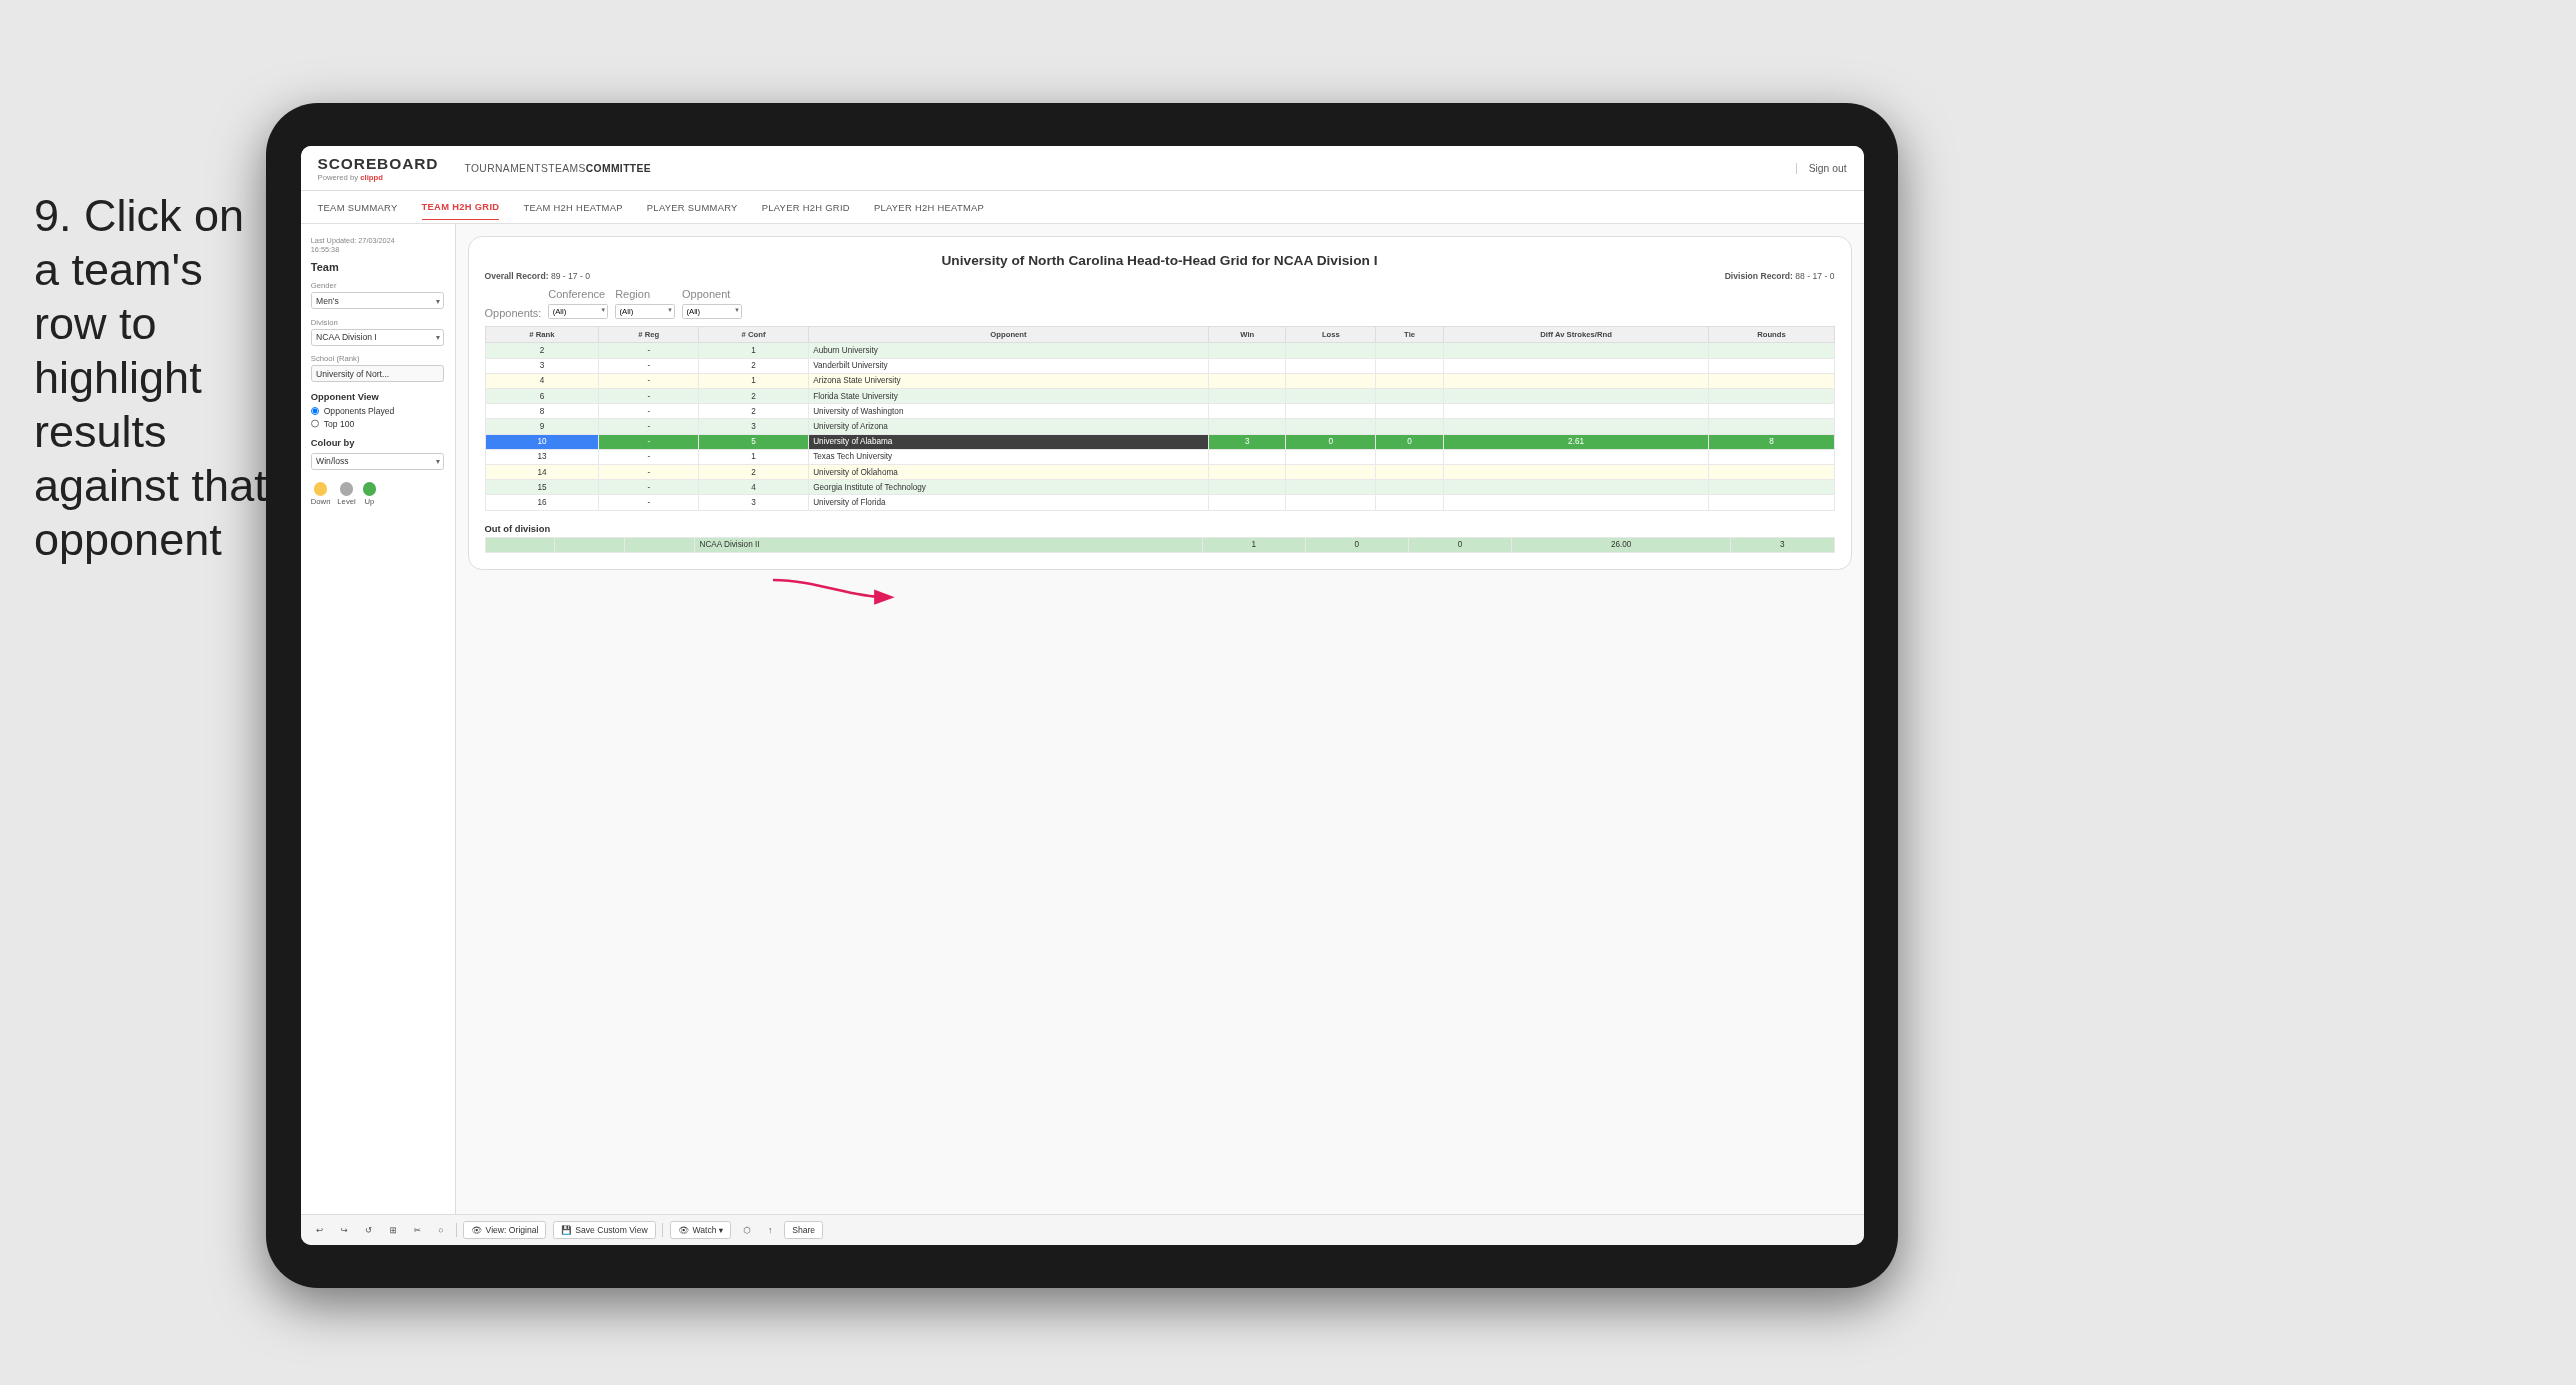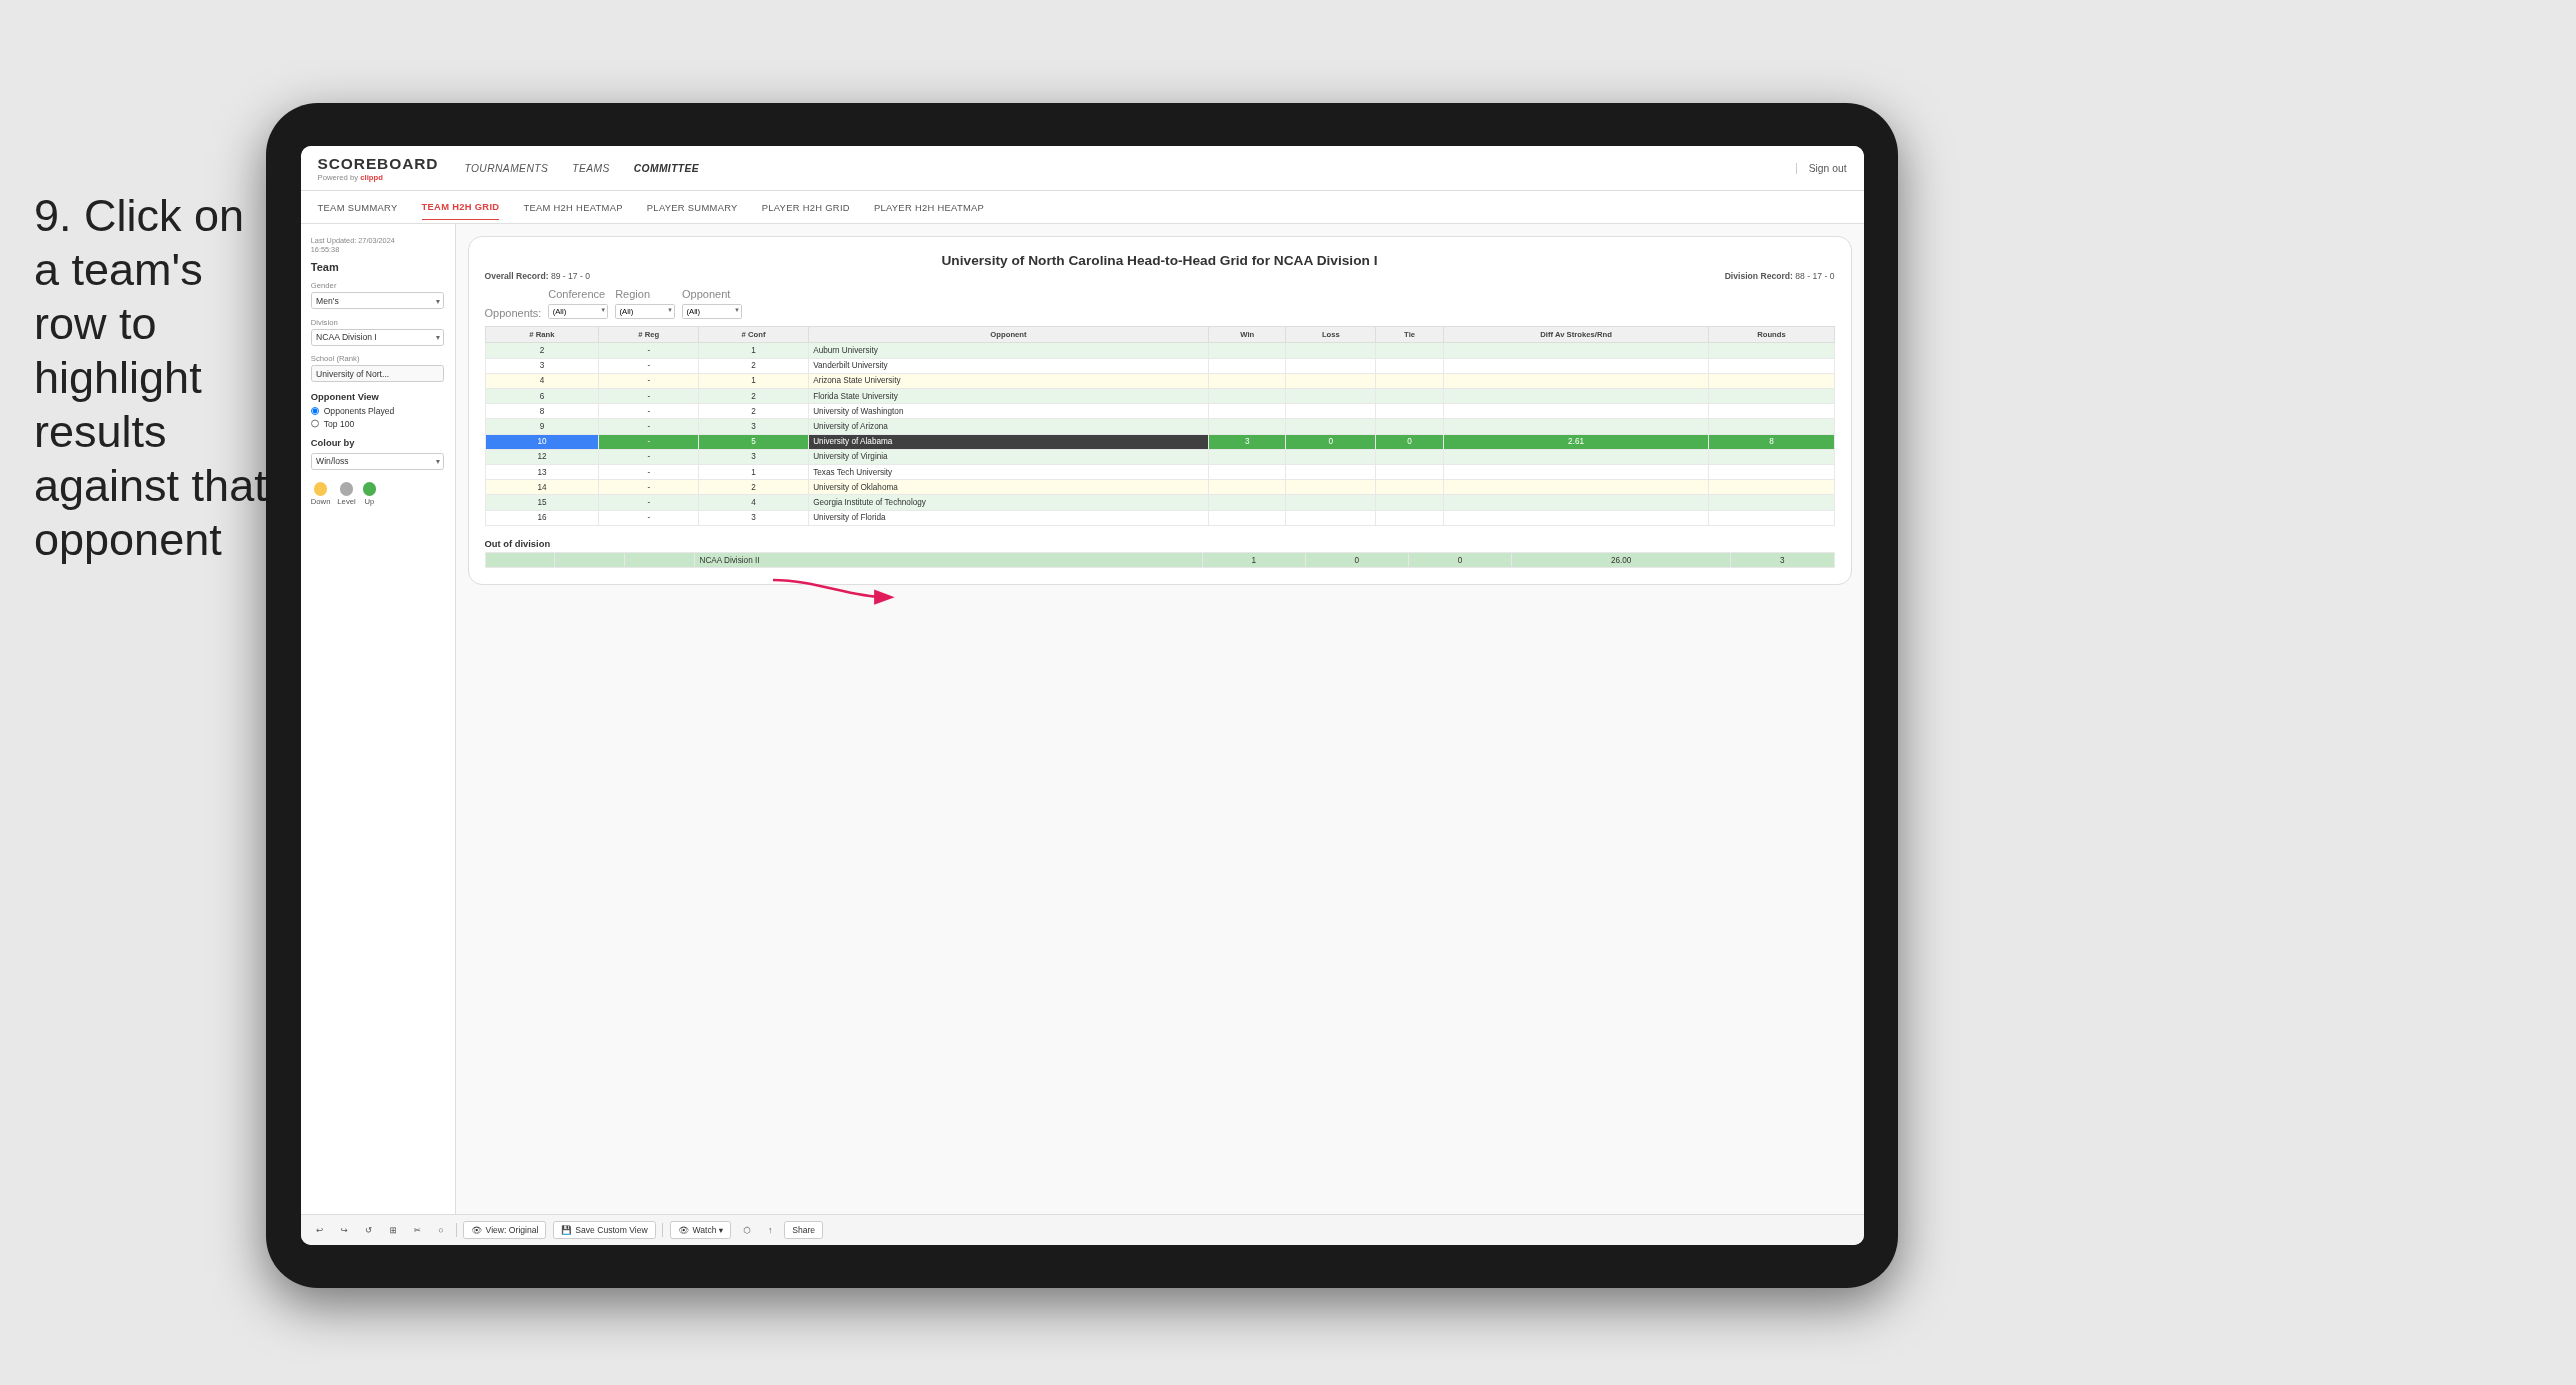--- a/index.html
+++ b/index.html
@@ -79,23 +79,21 @@
       color: #888;
     }
 
     .logo-powered span {
       color: #e04040;
       font-weight: bold;
     }
 
     .top-nav-links {
       display: flex;
-      gap: 24px;
       flex: 1;
-      font-style: italic;
     }
 
     .top-nav-link {
       font-size: 10.3px;
       color: #555;
       text-decoration: none;
       font-weight: 500;
       letter-spacing: 0.4px;
       padding: 3.4px 0;
       cursor: pointer;
@@ -693,31 +691,20 @@
                   <td class="num" style="background: #3b82f6; color: rgb(255, 255, 255);">10</td>
                   <td class="num" style="background: rgb(76, 175, 80); color: rgb(255, 255, 255);">-</td>
                   <td class="num" style="background: rgb(76, 175, 80); color: rgb(255, 255, 255);">5</td>
                   <td class="opponent-name" style="background: #404040; color: rgb(255, 255, 255);">University of Alabama</td>
                   <td class="num" style="background: rgb(76, 175, 80); color: rgb(255, 255, 255);">3</td>
                   <td class="num" style="background: rgb(76, 175, 80); color: rgb(255, 255, 255);">0</td>
                   <td class="num" style="background: rgb(76, 175, 80); color: rgb(255, 255, 255);">0</td>
                   <td class="num" style="background: rgb(76, 175, 80); color: rgb(255, 255, 255);">2.61</td>
                   <td class="num" style="background: rgb(76, 175, 80); color: rgb(255, 255, 255);">8</td>
                 </tr>
-                <tr style="background: rgb(232, 245, 233);">
-                  <td class="num">12</td>
-                  <td class="num">-</td>
-                  <td class="num">3</td>
-                  <td class="opponent-name">University of Virginia</td>
-                  <td class="num"></td>
-                  <td class="num"></td>
-                  <td class="num"></td>
-                  <td class="num"></td>
-                  <td class="num"></td>
-                </tr>
                 <tr>
                   <td class="num">13</td>
                   <td class="num">-</td>
                   <td class="num">1</td>
                   <td class="opponent-name">Texas Tech University</td>
                   <td class="num"></td>
                   <td class="num"></td>
                   <td class="num"></td>
                   <td class="num"></td>
                   <td class="num"></td>

